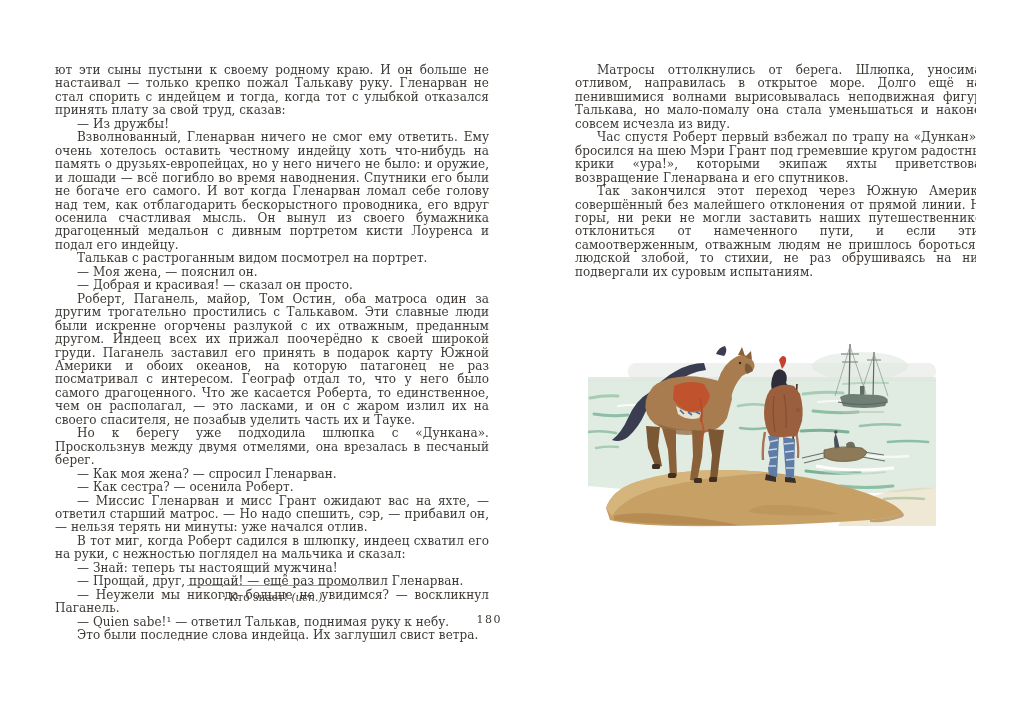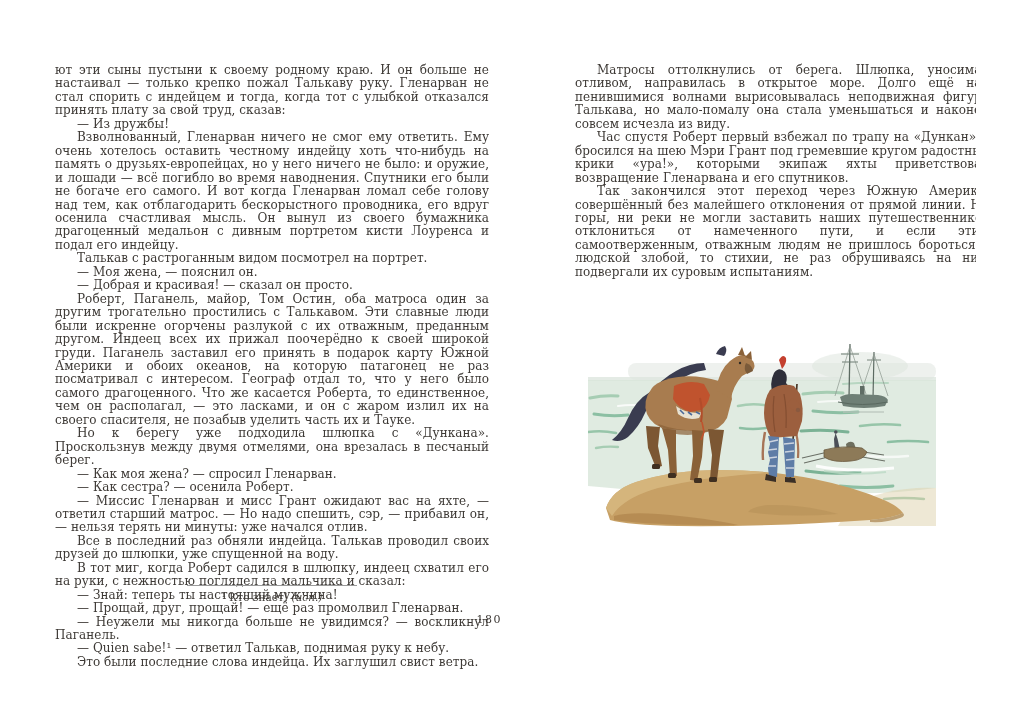--- a/index.html
+++ b/index.html
@@ -32,21 +32,20 @@
     <p>— Из дружбы!</p>
     <p>Взволнованный, Гленарван ничего не смог ему ответить. Ему очень хотелось оставить честному индейцу хоть что-нибудь на память о друзьях-европейцах, но у него ничего не было: и оружие, и лошади — всё погибло во время наводнения. Спутники его были не богаче его самого. И вот когда Гленарван ломал себе голову над тем, как отблагодарить бескорыстного проводника, его вдруг осенила счастливая мысль. Он вынул из своего бумажника драгоценный медальон с дивным портретом кисти Лоуренса и подал его индейцу.</p>
     <p>Талькав с растроганным видом посмотрел на портрет.</p>
     <p>— Моя жена, — пояснил он.</p>
     <p>— Добрая и красивая! — сказал он просто.</p>
     <p>Роберт, Паганель, майор, Том Остин, оба матроса один за другим трогательно простились с Талькавом. Эти славные люди были искренне огорчены разлукой с их отважным, преданным другом. Индеец всех их прижал поочерёдно к своей широкой груди. Паганель заставил его принять в подарок карту Южной Америки и обоих океанов, на которую патагонец не раз посматривал с интересом. Географ отдал то, что у него было самого драгоценного. Что же касается Роберта, то единственное, чем он располагал, — это ласками, и он с жаром излил их на своего спасителя, не позабыв уделить часть их и Тауке.</p>
     <p>Но к берегу уже подходила шлюпка с «Дункана». Проскользнув между двумя отмелями, она врезалась в песчаный берег.</p>
     <p>— Как моя жена? — спросил Гленарван.</p>
     <p>— Как сестра? — осенила Роберт.</p>
     <p>— Миссис Гленарван и мисс Грант ожидают вас на яхте, — ответил старший матрос. — Но надо спешить, сэр, — прибавил он, — нельзя терять ни минуты: уже начался отлив.</p>
-    <p>Все в последний раз обняли индейца. Талькав проводил своих друзей до шлюпки, уже спущенной на воду.</p>
     <p>В тот миг, когда Роберт садился в шлюпку, индеец схватил его на руки, с нежностью поглядел на мальчика и сказал:</p>
     <p>— Знай: теперь ты настоящий мужчина!</p>
     <p>— Прощай, друг, прощай! — ещё раз промолвил Гленарван.</p>
     <p>— Неужели мы никогда больше не увидимся? — воскликнул Паганель.</p>
     <p>— Quien sabe!¹ — ответил Талькав, поднимая руку к небу.</p>
     <p>Это были последние слова индейца. Их заглушил свист ветра.</p>
   </div>
 
   <div class="footnote-block">
     <div class="fn-rule"></div>

